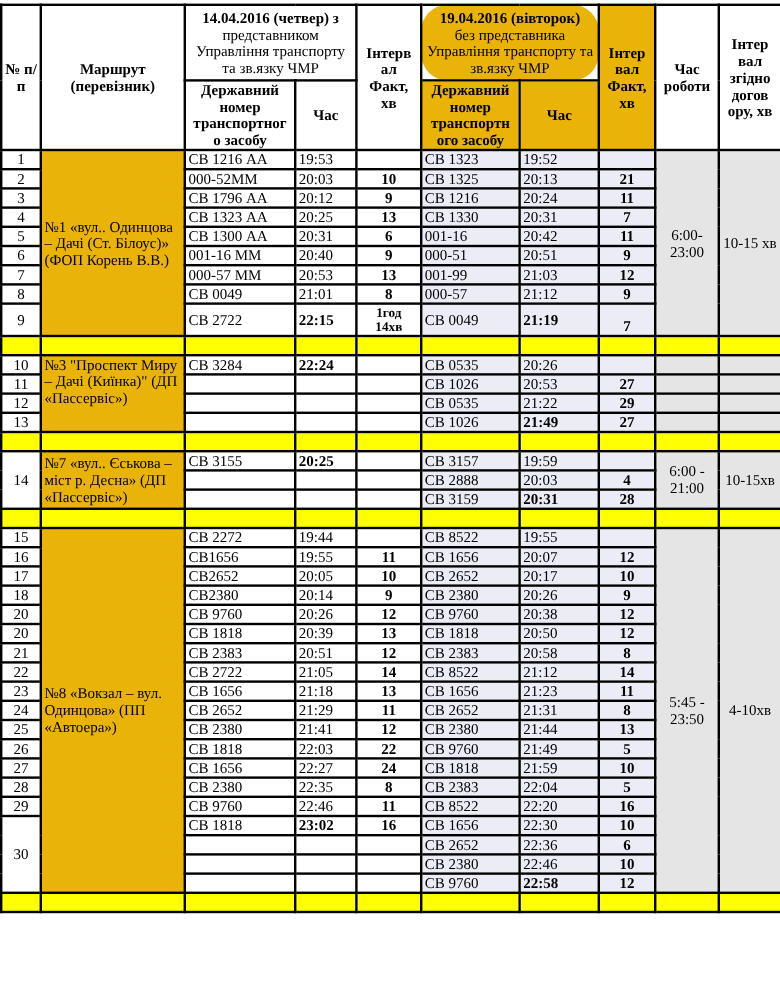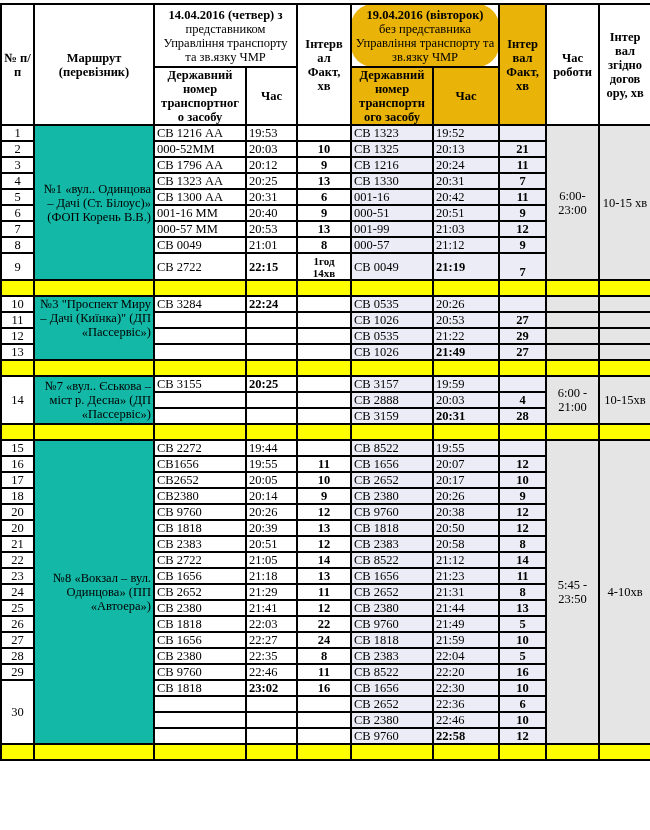--- a/index.html
+++ b/index.html
@@ -8,21 +8,21 @@
   table.sched td, table.sched th { border:2px solid #000; padding:0 2px; font-size:12.5px; line-height:14px; vertical-align:middle; overflow:hidden; }
   th { font-weight:bold; text-align:center; }
   .hdr-small { font-size:12px; line-height:13px;border-radius:22px; }
   td.c { text-align:center; }
   td.l { text-align:left; padding-left:5px; }
   td.b { font-weight:bold; }
   .shade { background:#eab308; }
   .shade-cell { background:#ececf6; }
   tr.yellow td { background:#ffff00; height:14px; }
   td.num { text-align:center; font-size:12.5px; }
-  td.route { text-align:right; font-size:12.5px; line-height:15px; background:#14b8a6; }
+  td.route { text-align:left; font-size:12.5px; line-height:15px; background:#eab308; }
   td.plain { background:#e5e5e5; }
   td.int { text-align:center; font-weight:bold; font-size:13px; }
   .r18 td { height:14px; }
   .tiny { font-size:11px; line-height:12px; font-weight:bold; }
 </style>
 </head>
 <body>
 
 <table class="sched">
   <colgroup>

